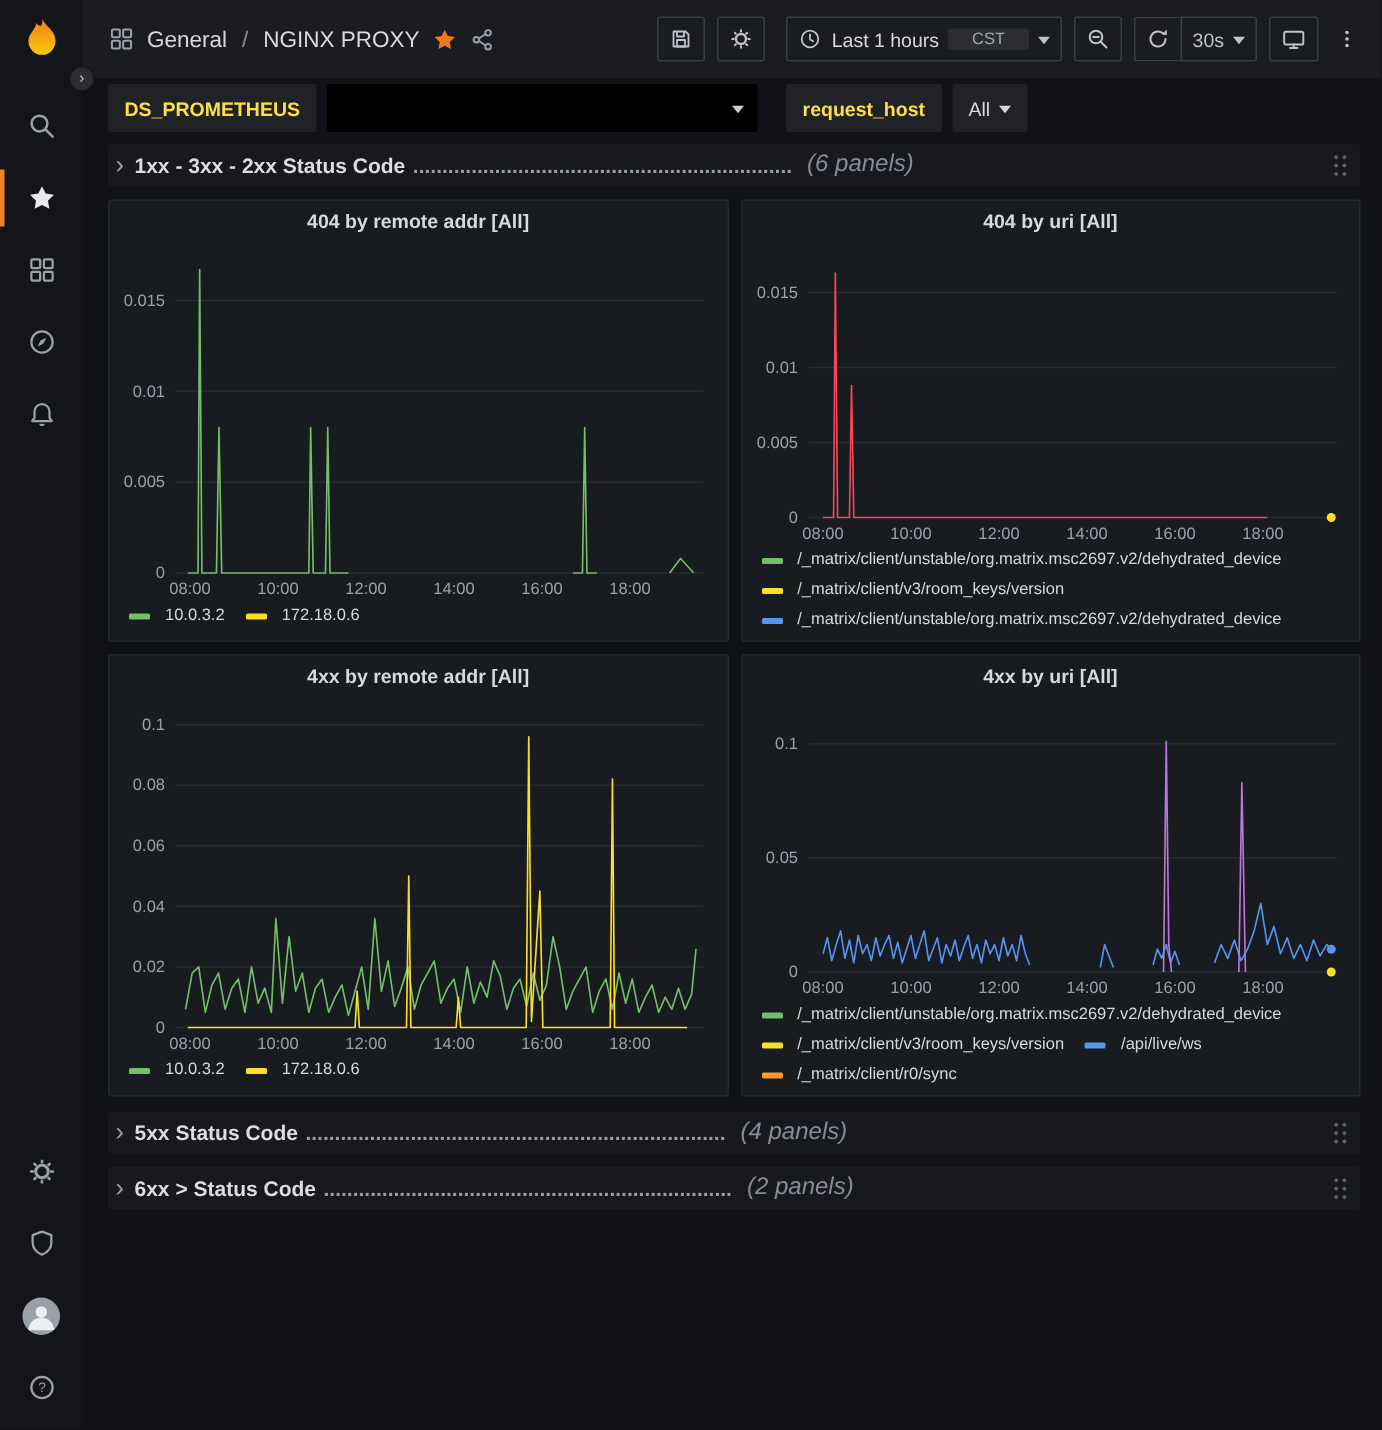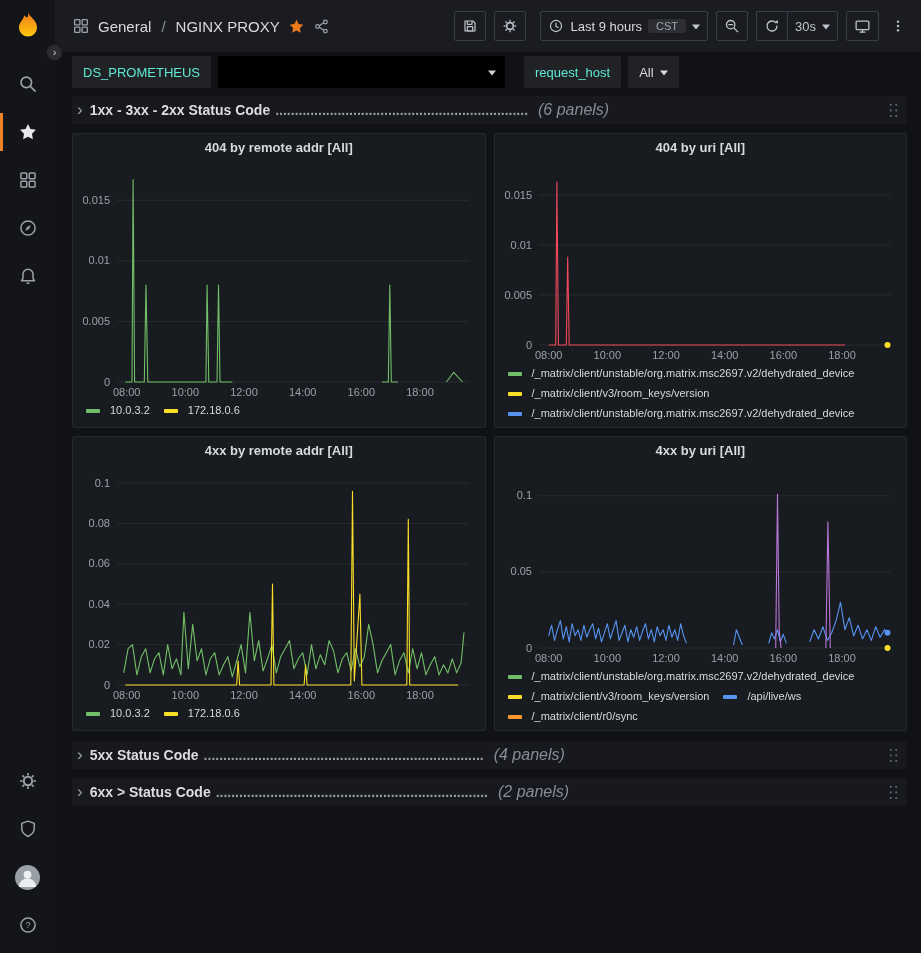--- a/index.html
+++ b/index.html
@@ -31,31 +31,31 @@
   .crumb .sep{color:#8b8e95;margin:0 2px}
   .crumb-link{color:#d8d9da;cursor:pointer}
   .nav-actions{margin-left:auto;display:flex;align-items:center;gap:8px}
   .tool-btn{height:30px;min-width:30px;display:flex;align-items:center;justify-content:center;
     gap:6px;padding:0 7px;border:1px solid #3a3e45;border-radius:2px;background:transparent;
     color:#c0c3c9;font-size:13px;cursor:pointer;white-space:nowrap}
   .tool-btn.noborder{border:none;min-width:22px;padding:0 3px}
   .btn-group{display:flex}
   .btn-group .tool-btn:first-child{border-radius:2px 0 0 2px;border-right:none}
   .btn-group .tool-btn:last-child{border-radius:0 2px 2px 0}
-  .tz-pill{font-size:11px;color:#a2a6ad;background:#2c2e34;border-radius:2px;padding:1px 8px}
+  .tz-pill{font-size:11px;color:#a2a6ad;background:#2c2e34;border-radius:2px;padding:1px 16px}
   .caret{width:0;height:0;border:4px solid transparent;border-top:5px solid currentColor;
     display:inline-block;transform:translateY(2.5px)}
   .icon{display:inline-flex;line-height:0}
 
   
   .varbar{position:absolute;left:55px;top:52px;right:0;height:40px;display:flex;
     align-items:center;gap:7px;padding:0 14px 0 17px;background:#111217}
   .var-chip{height:32px;display:flex;align-items:center;padding:0 11px;background:#202226;
     border-radius:2px;font-size:13px;cursor:pointer}
-  .var-chip.blue{color:#5eead4;font-weight:400}
+  .var-chip.blue{color:#fde047;font-weight:700}
   .var-select-black{width:287px;height:32px;background:#000;border-radius:2px;display:flex;
     align-items:center;justify-content:flex-end;padding-right:9px;color:#cfd0d4;cursor:pointer}
   .var-chip .caret{margin-left:6px}
 
   
   .dash{position:absolute;left:55px;top:92px;right:0;bottom:0;padding:4px 14px 0 17px;overflow:hidden}
   .row-head{height:28px;display:flex;align-items:center;margin-bottom:9px;padding:0 8px 0 5px;
     border-radius:2px;cursor:pointer}
   .row-head.collapsed{background:#18191e}
   .chev{color:#9da0a8;font-size:17px;line-height:1;margin-right:7px;display:inline-block;
@@ -243,21 +243,21 @@
             </svg>
         </span>
       </button>
       <button class="tool-btn">
         <span class="icon">
           <svg width="16" height="16" viewBox="0 0 24 24" fill="none" stroke="currentColor" stroke-width="1.8" stroke-linecap="round">
               <circle cx="12" cy="12" r="8.3"></circle>
               <polyline points="12 7.5 12 12.5 15.2 14.2"></polyline>
             </svg>
         </span>
-        <span style="color:#d8d9da">Last 9 hours</span>
+        <span style="color:#d8d9da">Last 1 hours</span>
         <span class="tz-pill">CST</span>
         <span class="caret"></span>
       </button>
       <button class="tool-btn">
         <span class="icon">
           <svg width="16" height="16" viewBox="0 0 24 24" fill="none" stroke="currentColor" stroke-width="2" stroke-linecap="round">
               <circle cx="10" cy="10" r="6.3"></circle>
               <line x1="14.8" y1="14.8" x2="20.5" y2="20.5"></line>
               <line x1="7.2" y1="10" x2="12.8" y2="10"></line>
             </svg>

